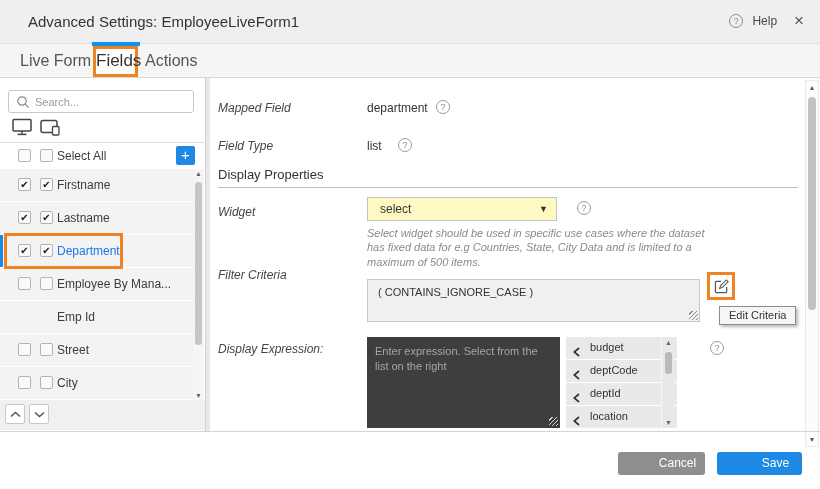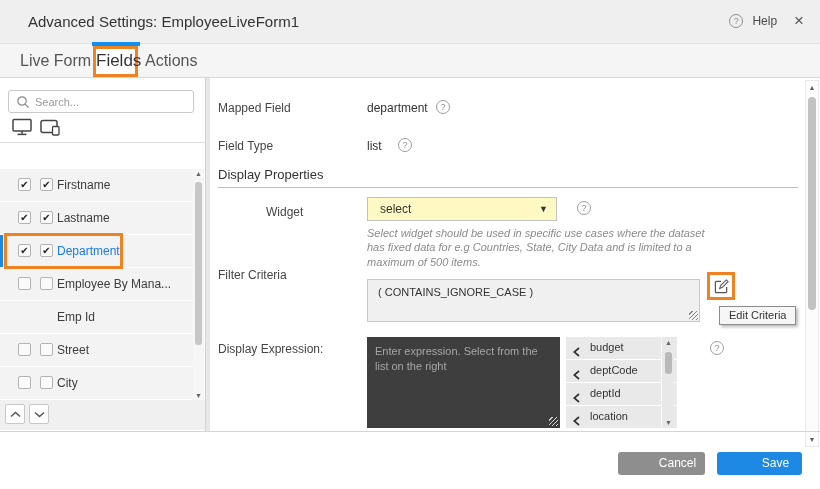--- a/index.html
+++ b/index.html
@@ -44,21 +44,21 @@
   .side-scroll .thumb { position:absolute; left:2px; top:13px; width:7px; height:163px; background:#c6c6c6; border-radius:3px; }
   .sarrow { position:absolute; left:0; width:11px; text-align:center; font-size:7px; color:#666; }
   .side-foot { position:absolute; left:0; top:322px; width:205px; height:30px; background:#f0f0f0; }
   .navbtn { position:absolute; top:4px; width:20px; height:20px; background:#fff; border:1px solid #c8c8c8; border-radius:2px; display:flex; align-items:center; justify-content:center; }
 
   
   .vstrip { position:absolute; left:205px; top:78px; width:5px; height:353px; background:#e8e8e8; border-left:1px solid #d2d2d2; }
 
   
   .main { position:absolute; left:210px; top:78px; width:595px; height:353px; background:#fff; }
-  .lbl { position:absolute; font-size:12px; color:#454545; }
+  .lbl { position:absolute; font-size:12px; color:#454545;font-style:italic; }
   .val { position:absolute; font-size:12px; color:#333; }
   .qicon { position:absolute; width:14px; height:14px; border:1px solid #9c9c9c; border-radius:50%; color:#8e8e8e; font-size:9px; line-height:12px; text-align:center; }
   .sect { position:absolute; left:8px; top:89px; font-size:13px; color:#333; }
   .sect-line { position:absolute; left:8px; top:109px; width:580px; height:1px; background:#bdbdbd; }
   .select-box { position:absolute; left:157px; top:119px; width:190px; height:24px; background:#fef9c3; border:1px solid #c2c2c2; font-size:12px; color:#333; line-height:22px; padding-left:12px; }
   .select-caret { position:absolute; right:8px; top:0; font-size:9px; color:#333; line-height:22px; }
   .note { position:absolute; left:157px; top:148px; width:338px; font-size:11px; font-style:italic; color:#8a8a8a; line-height:1.3; }
   .fc-area { position:absolute; left:157px; top:201px; width:333px; height:43px; background:#f0f0f0; border:1px solid #c8c8c8; font-size:11px; color:#333; padding:6px 10px; resize:none; outline:none; font-family:"Liberation Sans",sans-serif; }
   .grip { position:absolute; width:9px; height:9px; background:repeating-linear-gradient(135deg, transparent, transparent 2px, #8a8a8a 2px, #8a8a8a 3px); }
   .editbtn-wrap { position:absolute; left:497px; top:194px; width:28px; height:28px; border:3px solid #ef8322; background:#fff; }
@@ -127,20 +127,26 @@
       </span>
       <span>
         <svg width="22" height="18" viewBox="0 0 22 18">
             <rect x="1" y="2.5" width="16" height="12" rx="2" fill="none" stroke="#444" stroke-width="1.5"></rect>
             <rect x="12.5" y="8.5" width="6.5" height="8.5" rx="1" fill="#fff" stroke="#444" stroke-width="1.3"></rect>
           </svg>
       </span>
     </div>
     <div class="side-divider"></div>
 
+    <div class="selall-row">
+      <span class="cb cb1"></span>
+      <span class="cb cb2"></span>
+      <span class="row-label">Select All</span>
+      <span class="addbtn">+</span>
+    </div>
 
     <div class="rows">
       <div class="frow">
         <span class="cb cb1 checked">✔</span>
         <span class="cb cb2 checked">✔</span>
         <span class="row-label">Firstname</span>
       </div>
       <div class="frow">
         <span class="cb cb1 checked">✔</span>
         <span class="cb cb2 checked">✔</span>
@@ -200,21 +206,21 @@
     <span class="val" style="left:157px; top:23px;">department</span>
     <span class="qicon" style="left:226px; top:22px;">?</span>
 
     <span class="lbl" style="left:8px; top:61px;">Field Type</span>
     <span class="val" style="left:157px; top:61px;">list</span>
     <span class="qicon" style="left:188px; top:60px;">?</span>
 
     <div class="sect">Display Properties</div>
     <div class="sect-line"></div>
 
-    <span class="lbl" style="left:8px; top:127px;margin-left:48px;">Widget</span>
+    <span class="lbl" style="left:8px; top:127px;">Widget</span>
     <div class="select-box">
       <span>select</span>
       <span class="select-caret">▼</span>
     </div>
     <span class="qicon" style="left:367px; top:123px;">?</span>
     <div class="note">Select widget should be used in specific use cases where the dataset has fixed data for e.g Countries, State, City Data and is limited to a maximum of 500 items.</div>
 
     <span class="lbl" style="left:8px; top:190px;">Filter Criteria</span>
     <textarea class="fc-area" readonly="" style="">( CONTAINS_IGNORE_CASE )</textarea>
     <span class="grip" style="left:479px; top:233px;"></span>

